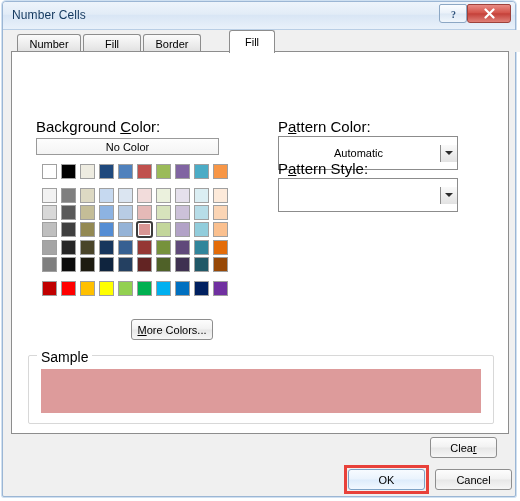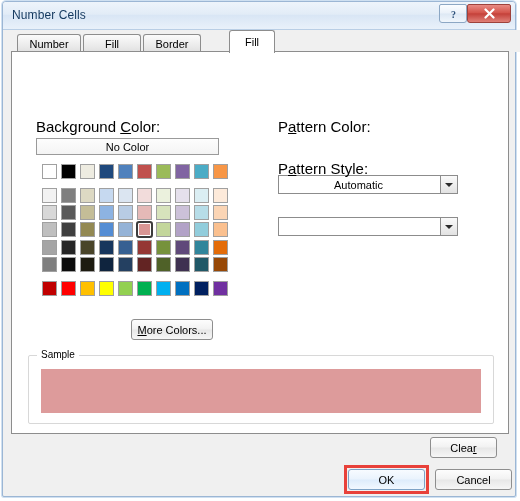--- a/index.html
+++ b/index.html
@@ -201,27 +201,26 @@
     color: #000;
     cursor: default;
   }
   #fill-effects-btn { left: 28px;  top: 267px; width: 78px; height: 21px; }
   #more-colors-btn  { left: 119px; top: 267px; width: 82px; height: 21px; }
 
   
   .combo {
     position: absolute;
     box-sizing: border-box;
-    height: 19px;
+    height: 34px;
     border: 1px solid #8c8c8c;
     background: #ffffff;
     display: flex;
     align-items: center;
     cursor: default;
-    margin-top: 39px;
   }
   .combo .combo-value {
     flex: 1;
     text-align: center;
     font-size: 11px;
     padding-right: 2px;
     white-space: nowrap;
     overflow: hidden;
   }
   .combo .combo-arrow {
@@ -255,21 +254,21 @@
     box-sizing: border-box;
     border: 1px solid #d8d8d8;
     border-radius: 2px;
   }
   #sample-legend {
     position: absolute;
     left: 8px;
     top: -7px;
     background: #ffffff;
     padding: 0 4px;
-    font-size: 10px;
+    font-size: 14px;
     color: #000;
   }
   #sample-swatch {
     position: absolute;
     left: 12px;
     top: 13px;
     width: 440px;
     height: 44px;
   }
 

